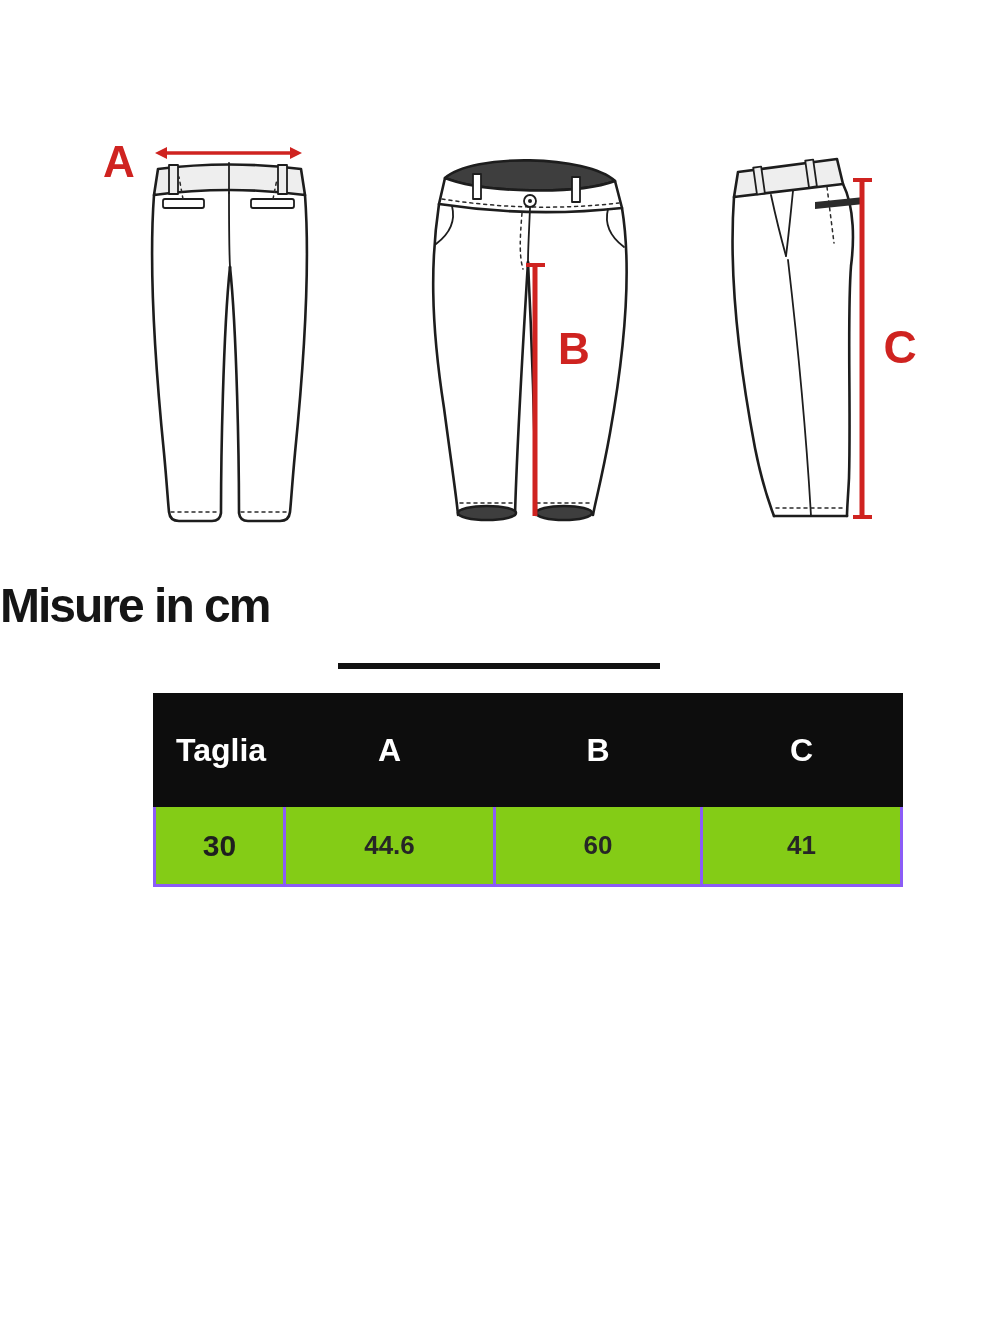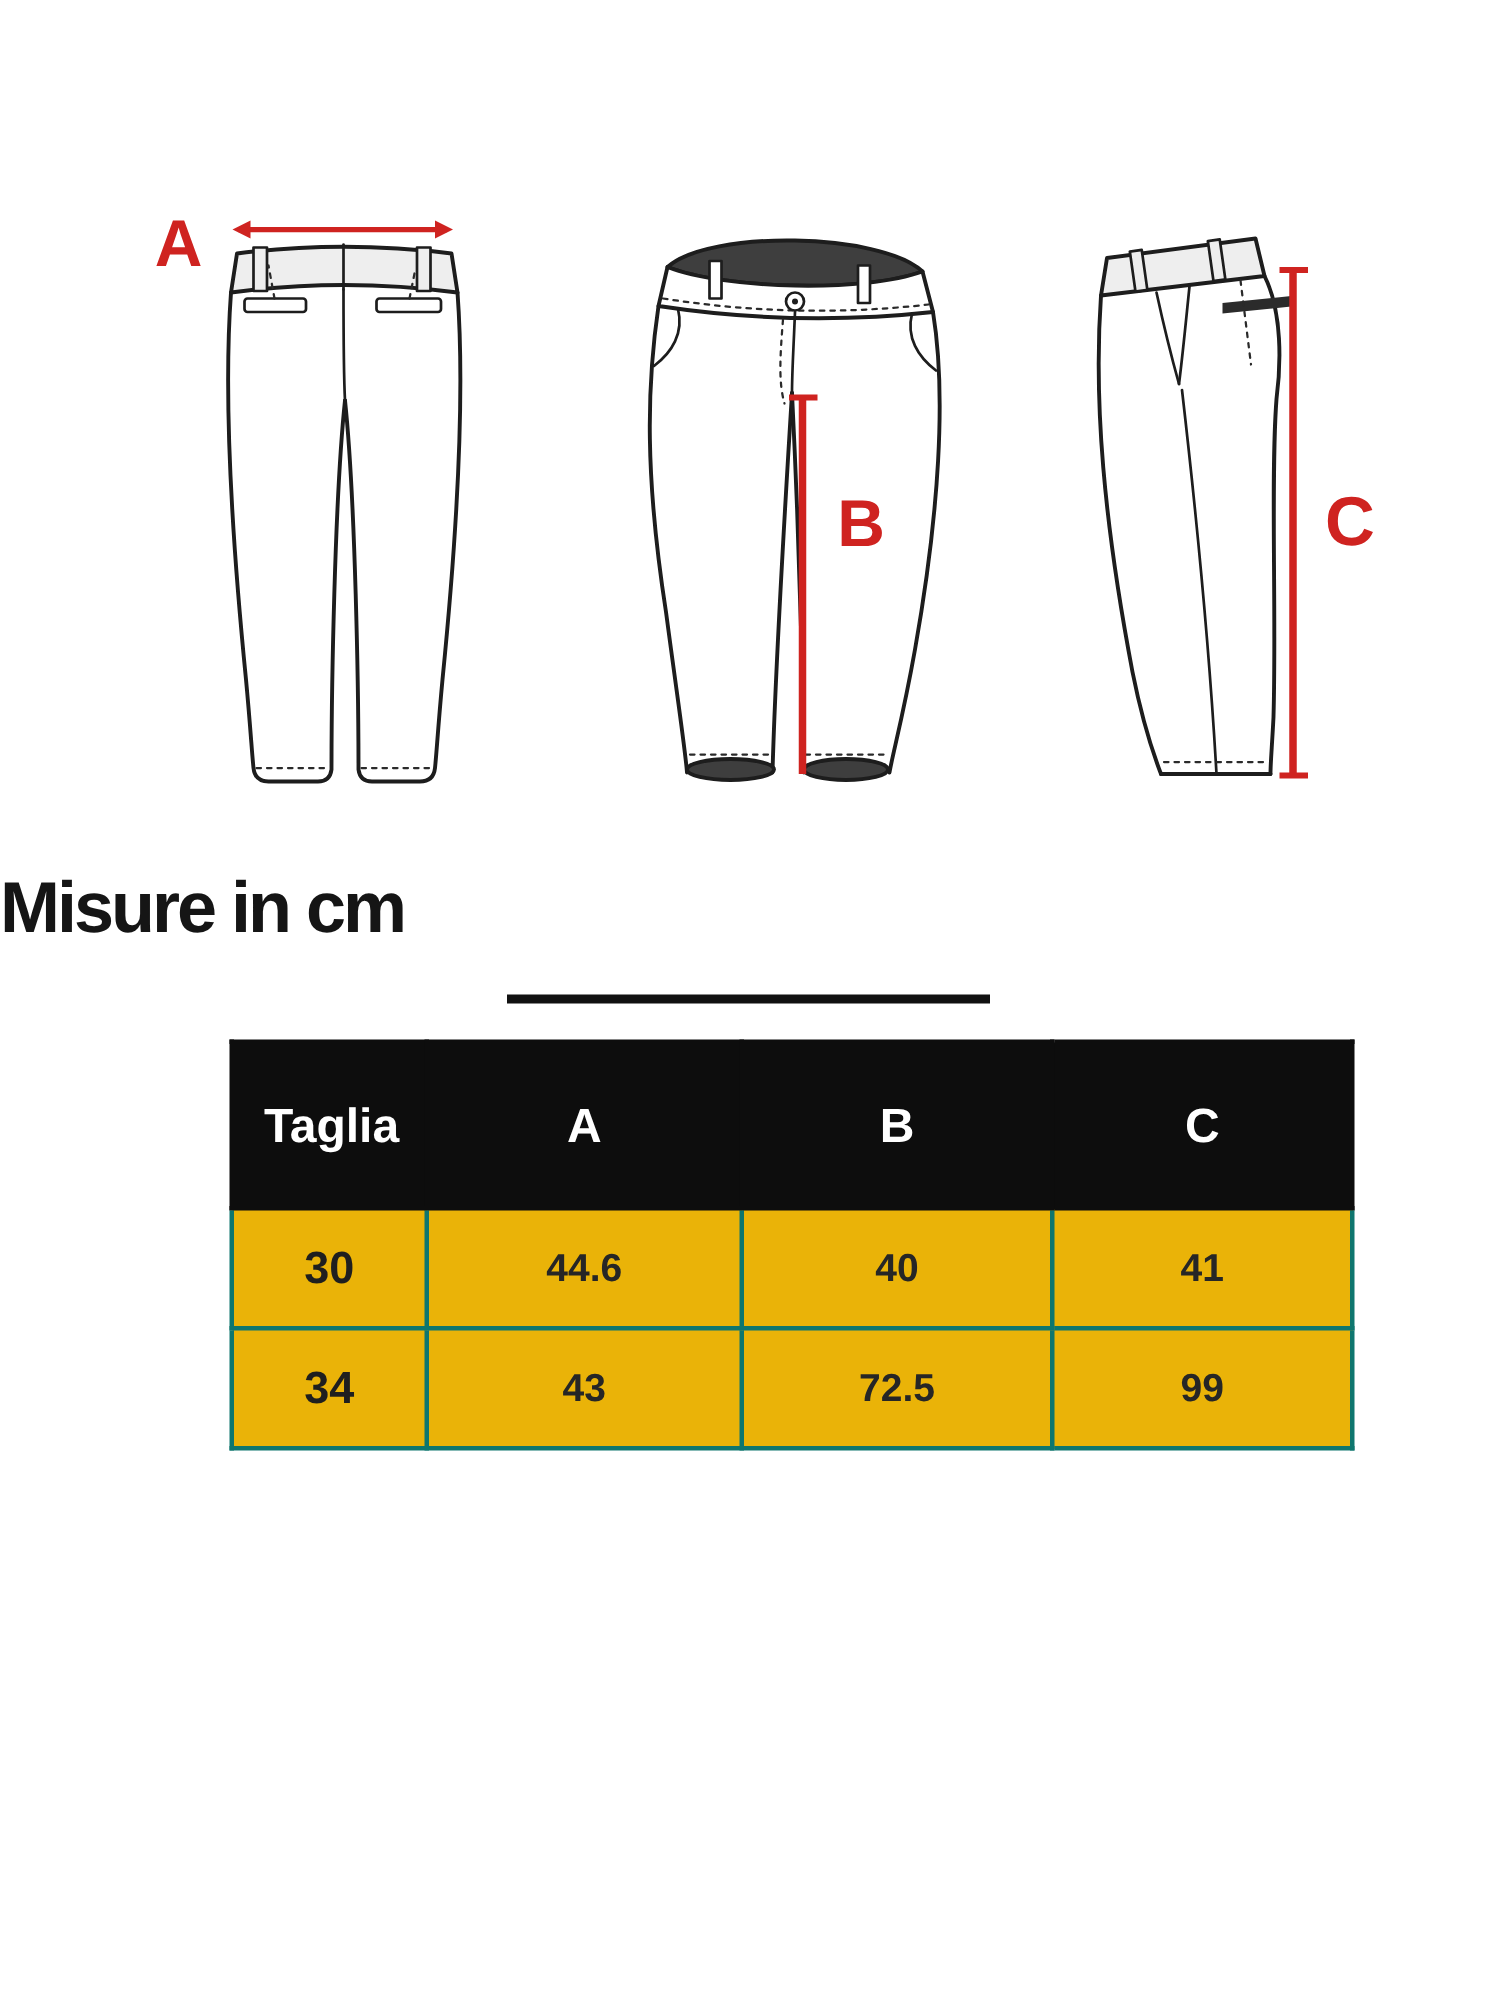--- a/index.html
+++ b/index.html
@@ -38,21 +38,21 @@
     position:absolute;left:153px;top:693px;width:747px;
     border-collapse:collapse;table-layout:fixed;
   }
   .size-table th{
     background:#0d0d0d;color:#ffffff;height:84px;
     font-size:32px;font-weight:bold;text-align:center;
     border:3px solid #0d0d0d;padding:12px;
   }
   .size-table th.first{text-align:left;padding-left:20px;}
   .size-table td{
-    border:3px solid #0f766e;height:77px;background:#eab308;
+    border:3px solid #8b5cf6;height:77px;background:#84cc16;
     text-align:center;font-weight:bold;font-size:26px;color:#262626;
     padding:0;
   }
   .size-table td.size-cell{font-size:30px;color:#1f1f1f;}
 </style>
 </head>
 <body>
 
 <svg id="back-view" class="view-svg" width="225" height="400" viewBox="0 0 225 400" xmlns="http://www.w3.org/2000/svg">
   <text class="rlabel" x="24" y="44" font-size="44">A</text>
@@ -145,23 +145,17 @@
       <th class="first">Taglia</th>
       <th>A</th>
       <th>B</th>
       <th>C</th>
     </tr>
   </thead>
   <tbody>
     <tr>
       <td class="size-cell">30</td>
       <td>44.6</td>
-      <td>40</td>
+      <td>60</td>
       <td>41</td>
-    </tr>
-    <tr>
-      <td class="size-cell">34</td>
-      <td>43</td>
-      <td>72.5</td>
-      <td>99</td>
     </tr>
   </tbody>
 </table>
 
 </body></html>

